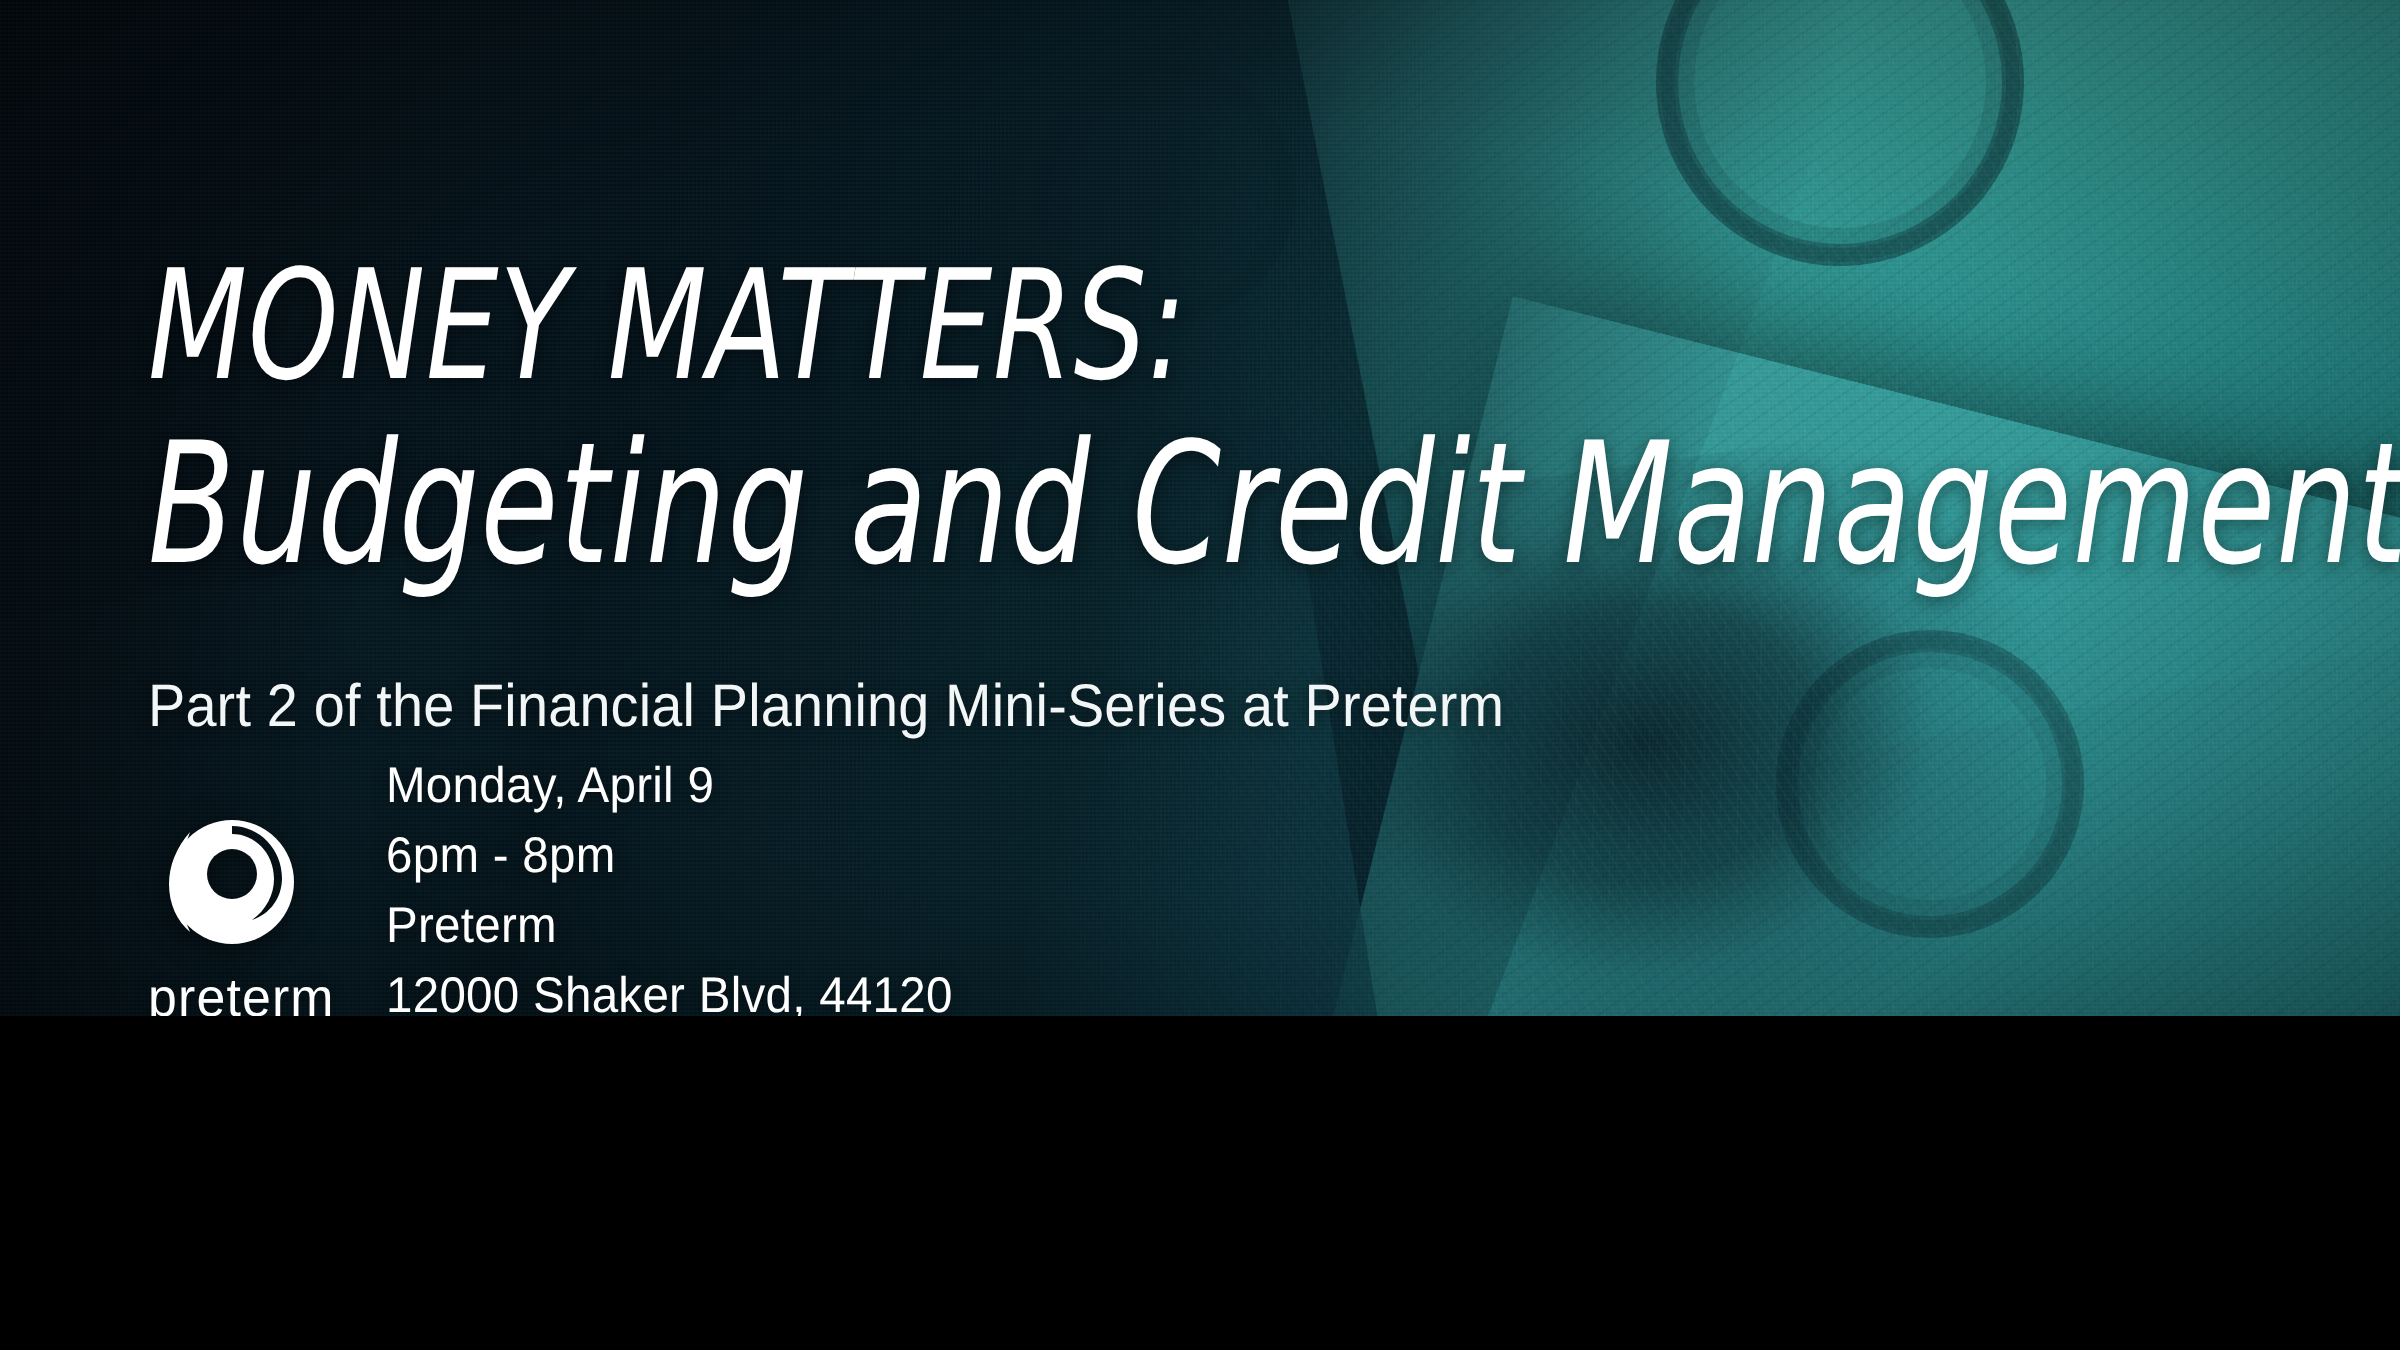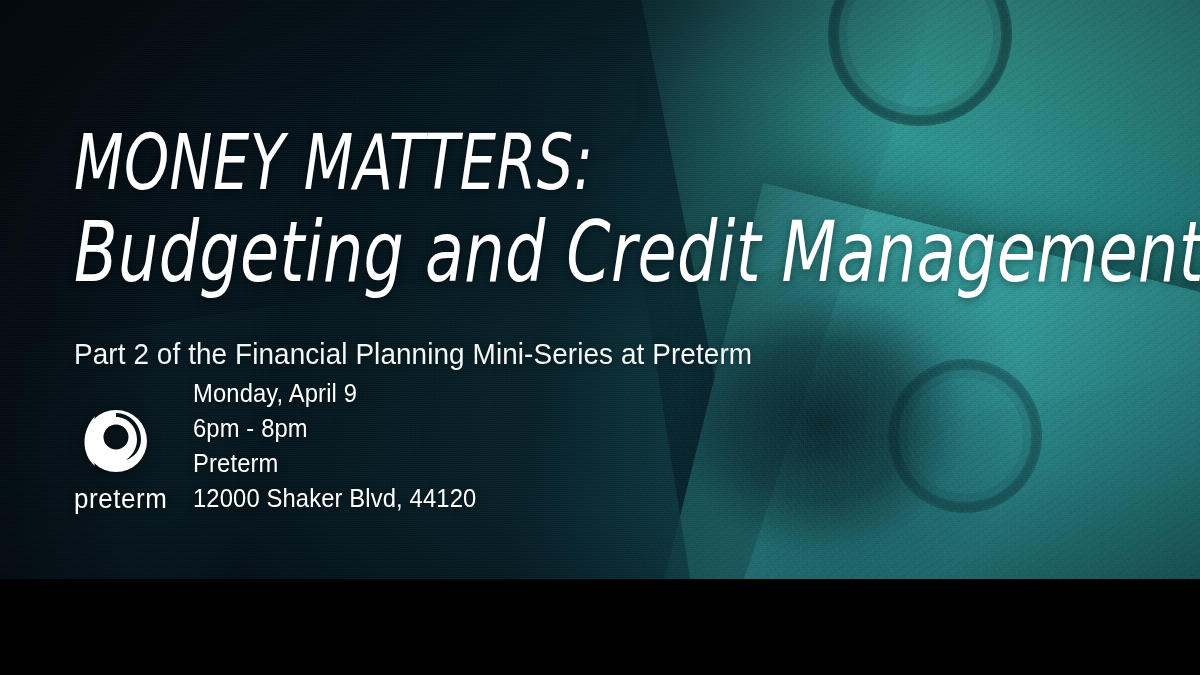--- a/index.html
+++ b/index.html
@@ -5,21 +5,21 @@
 <style>
   html, body {
     margin: 0;
     padding: 0;
     background: #000;
   }
 
   #banner {
     position: relative;
     width: 1200px;
-    height: 579px;
+    height: 508px;
     overflow: hidden;
     background: #15803d;
     font-family: "Liberation Sans", sans-serif;
     -webkit-font-smoothing: antialiased;
   }
 
   
   .bg-layer {
     position: absolute;
     inset: 0;

